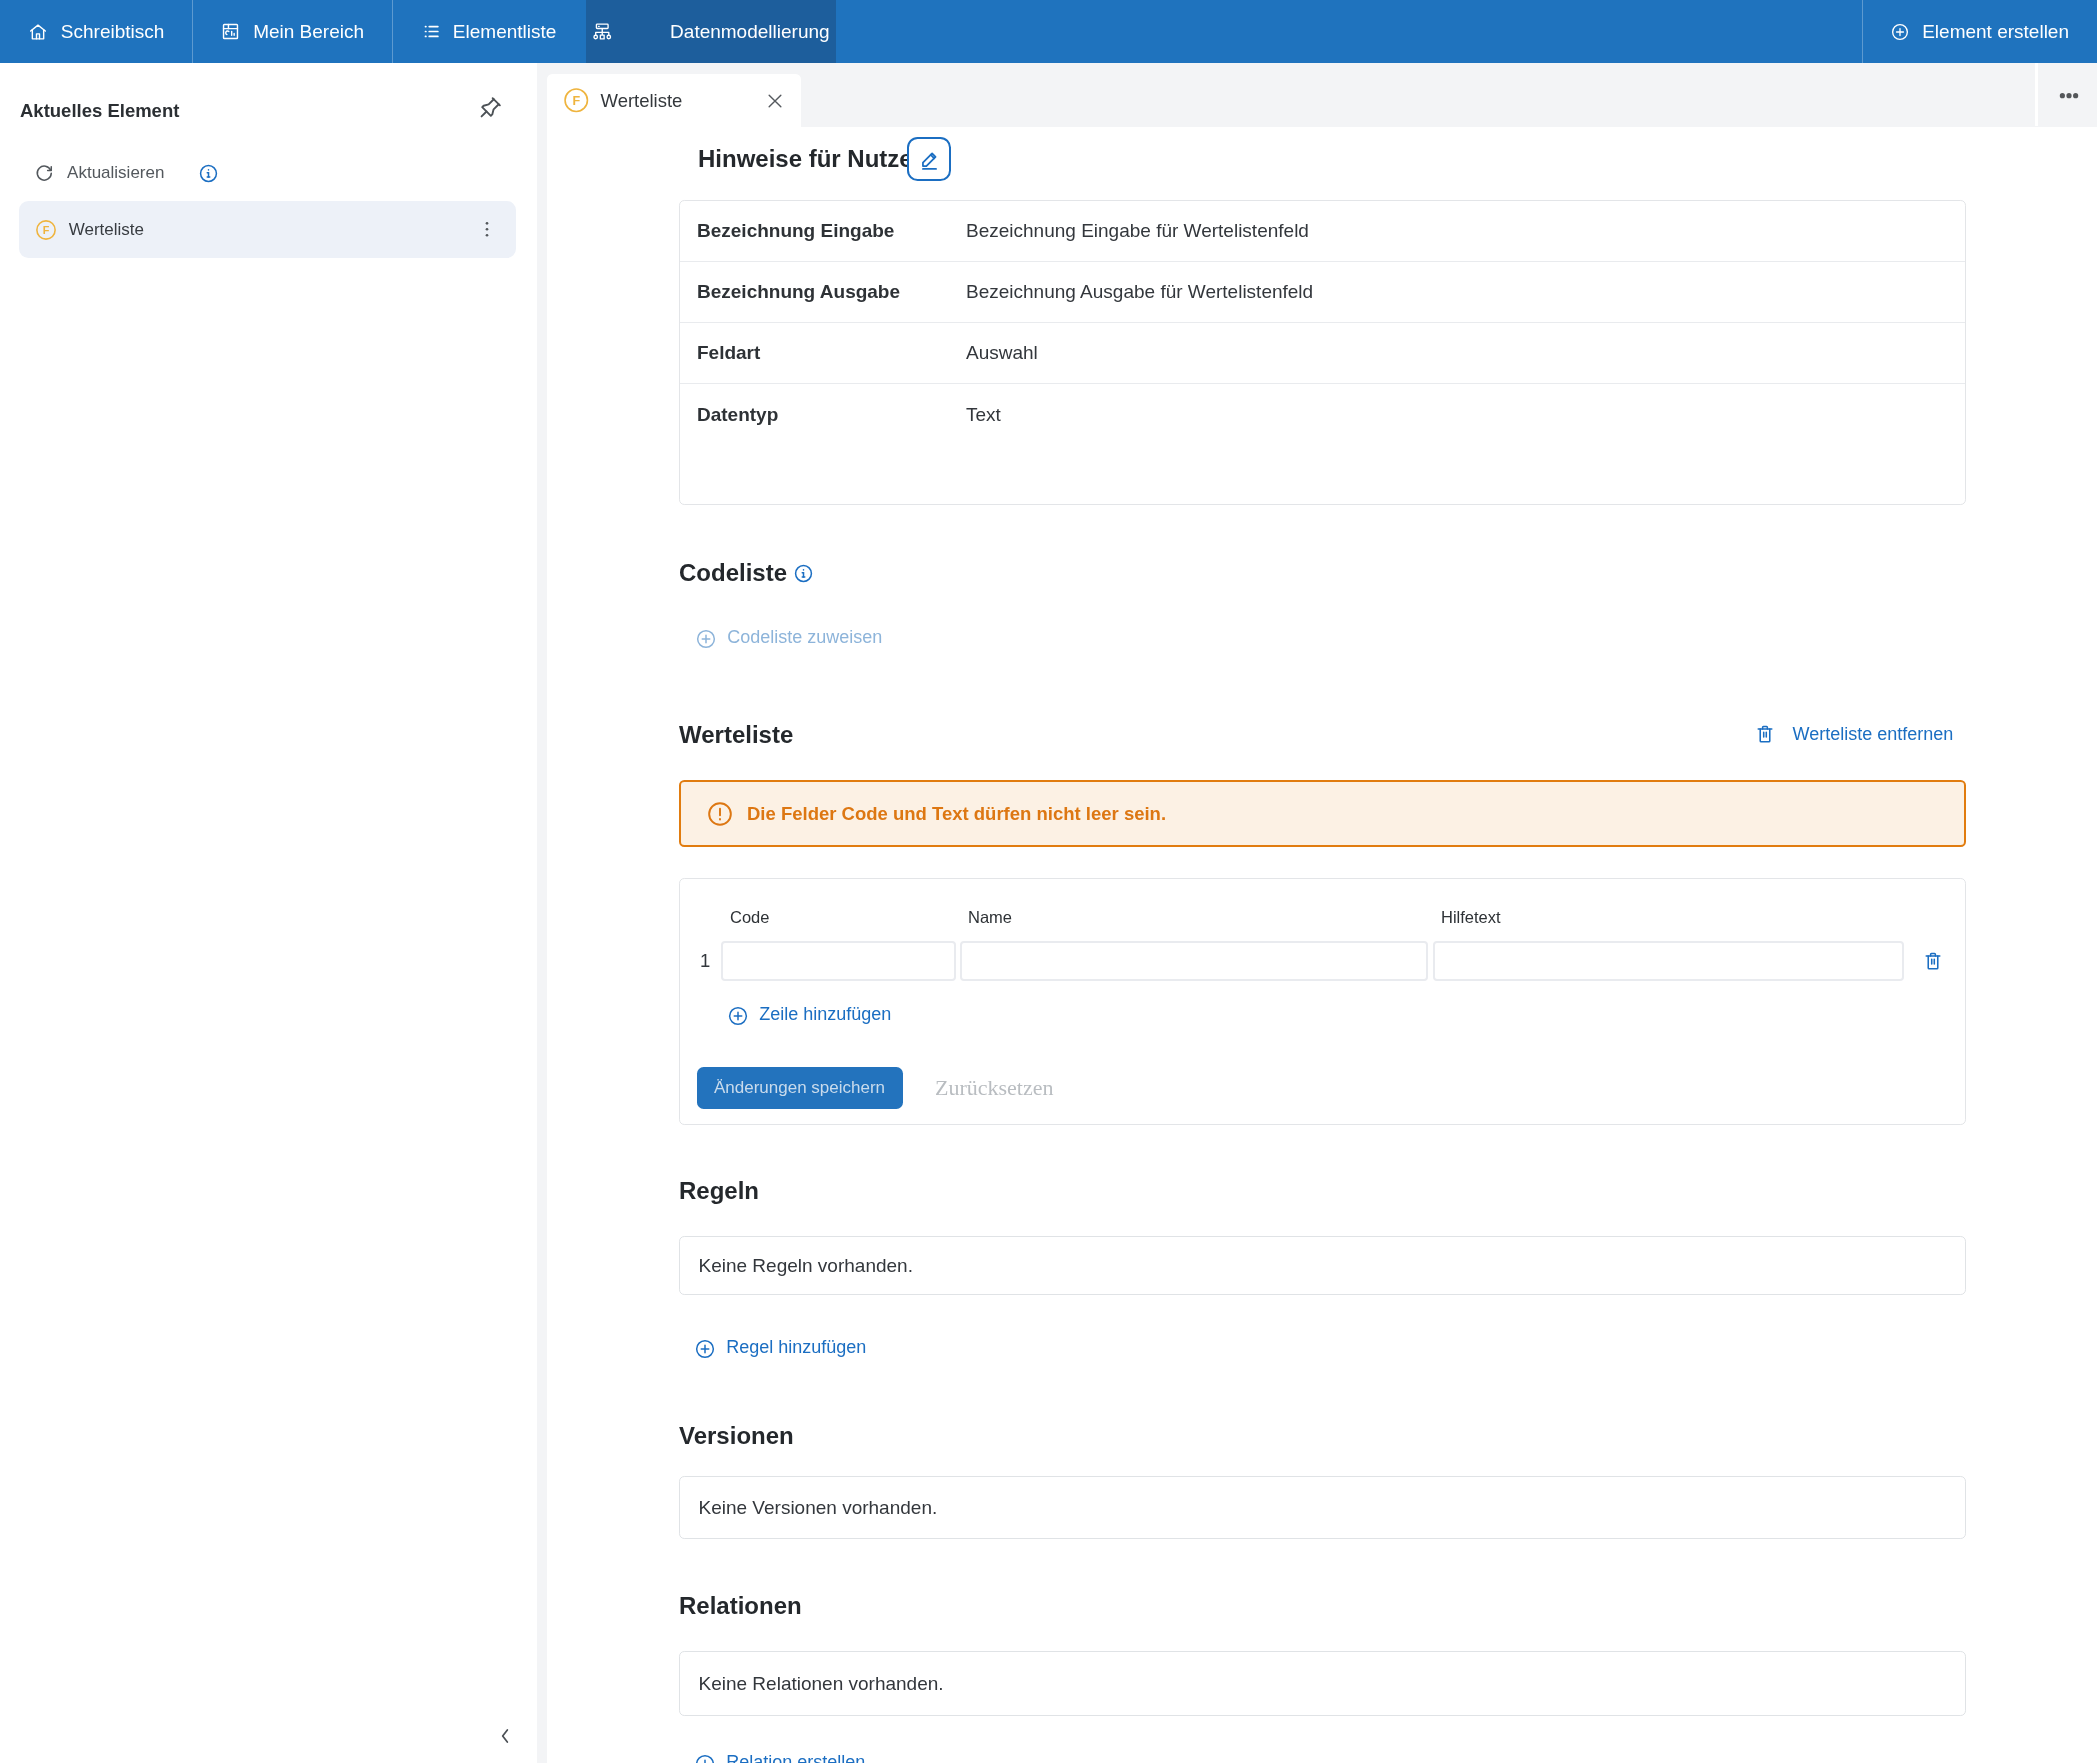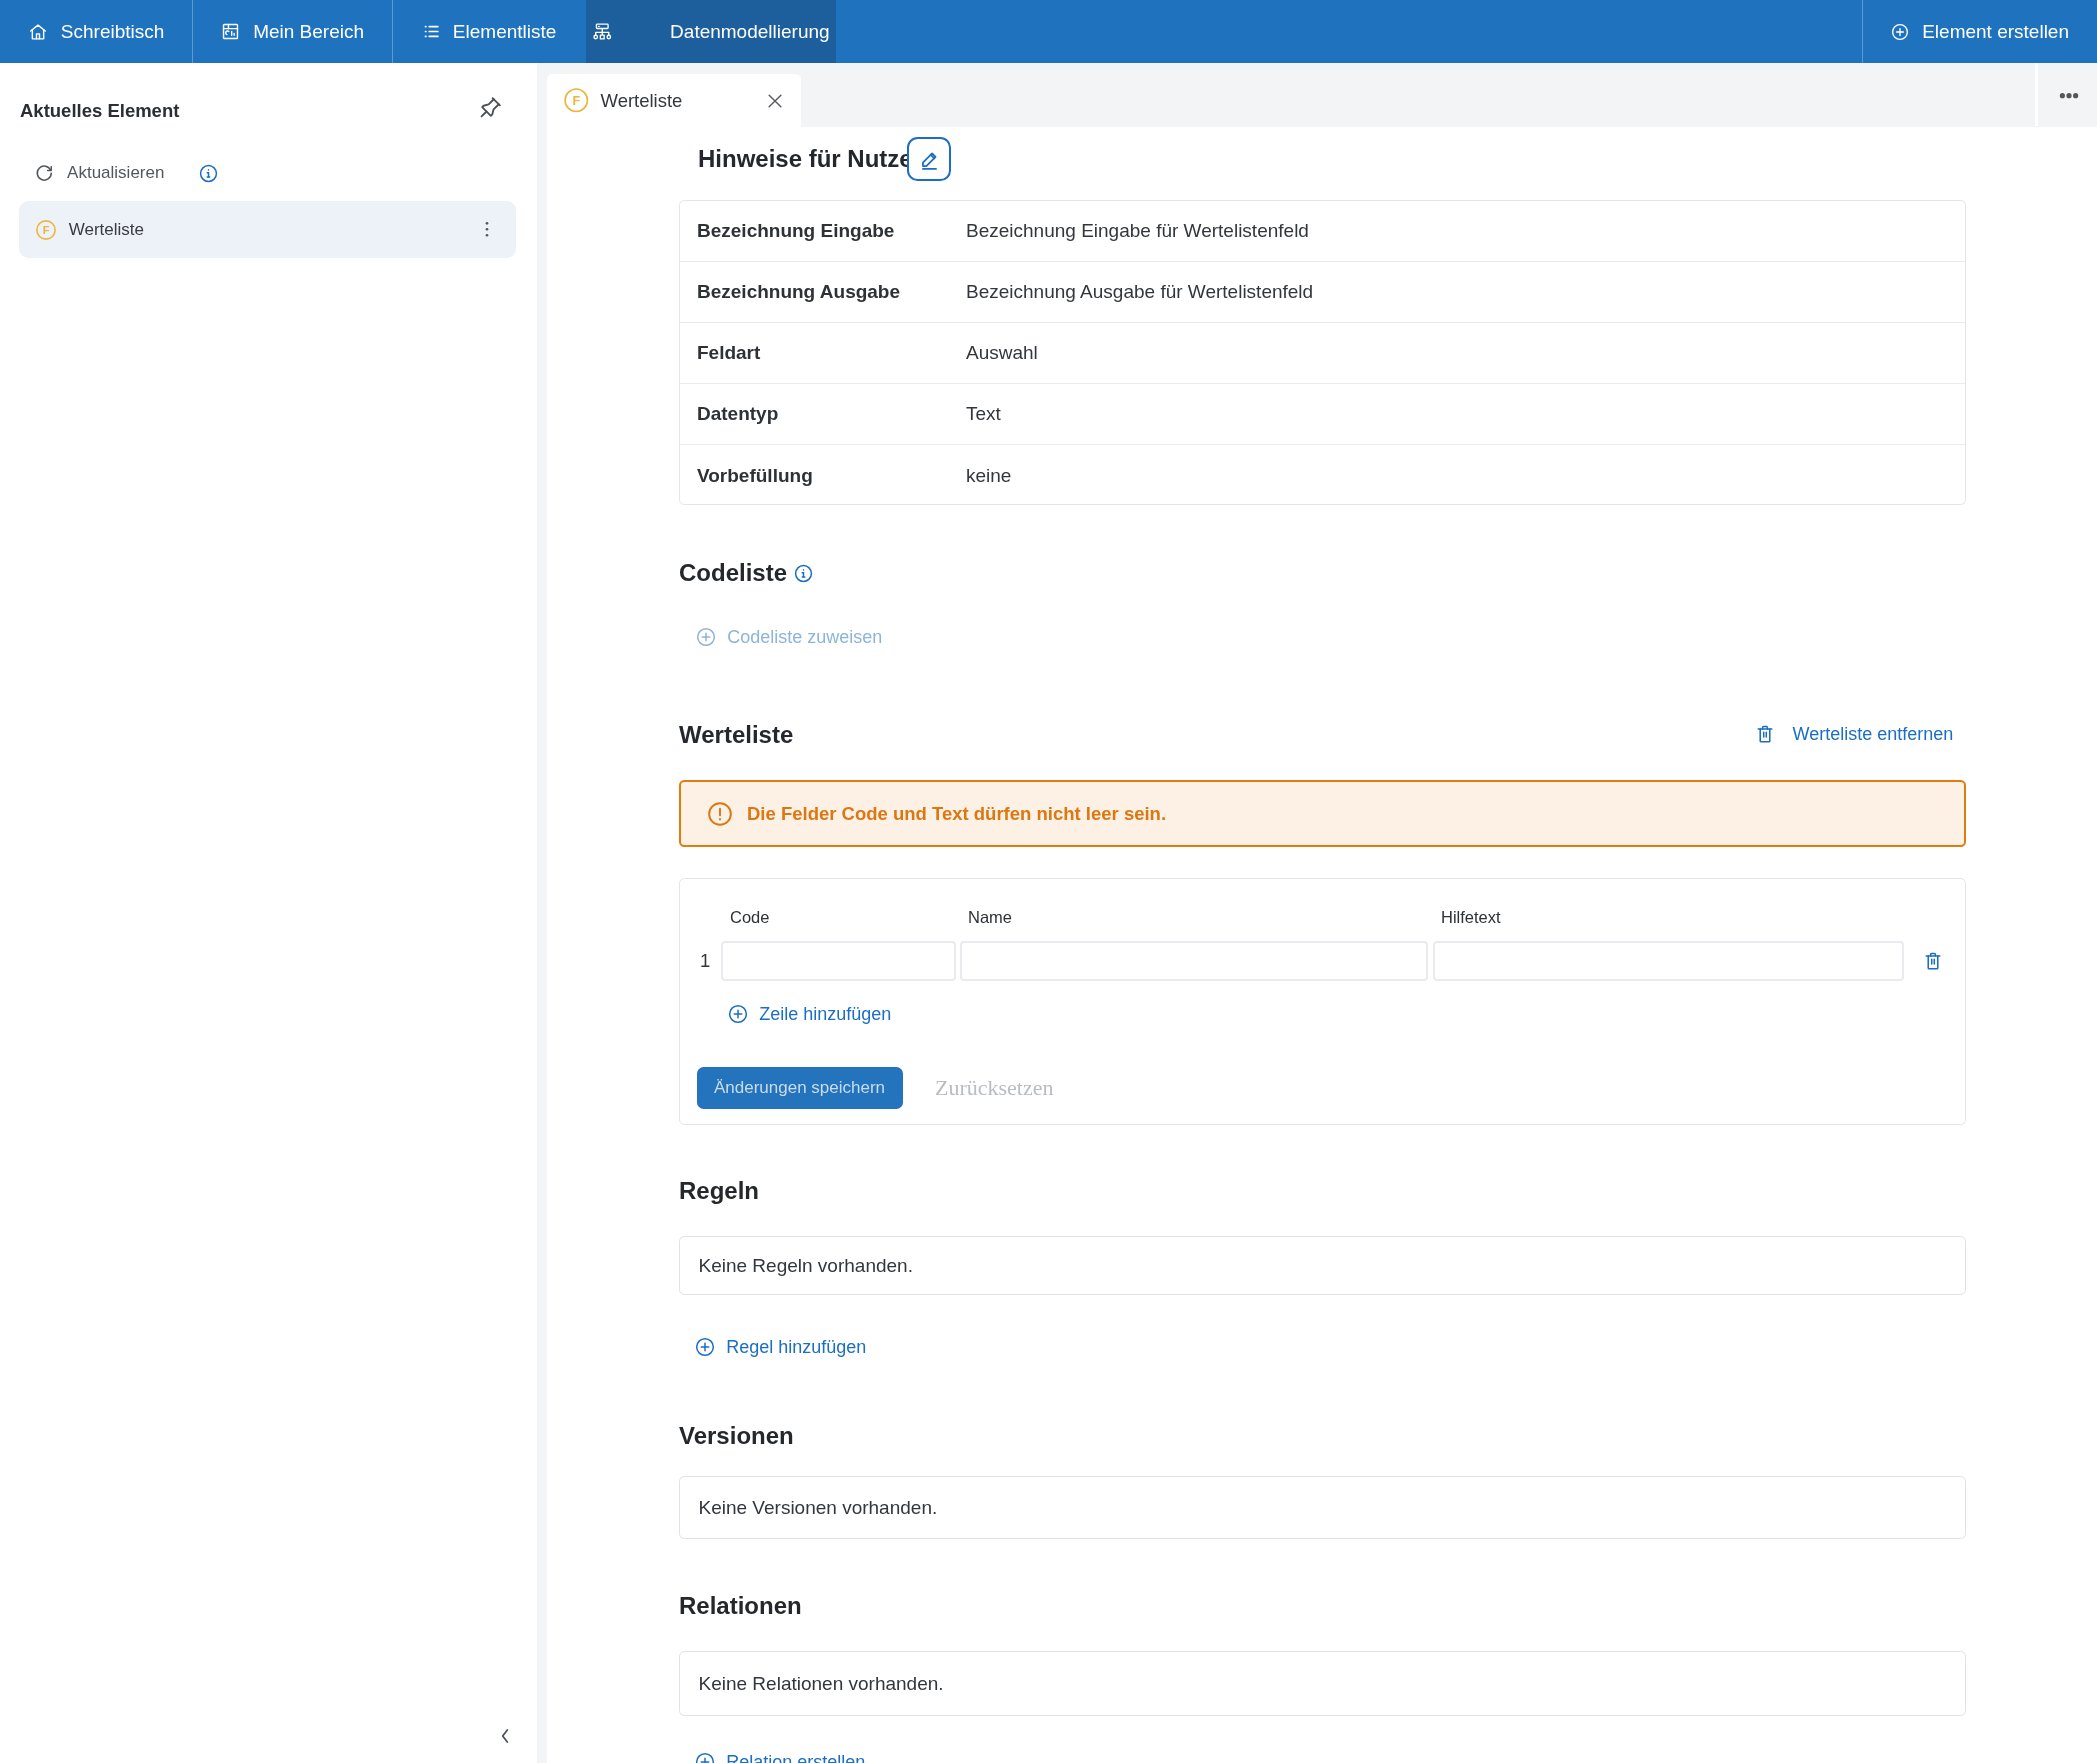--- a/index.html
+++ b/index.html
@@ -44,21 +44,21 @@
 
   .dtable { left:679px; top:200px; width:1287px; height:305px; border:1.3px solid #e3e5e8; border-radius:5.3px; background:#fff; }
   .drow { height:61px; display:flex; align-items:center; border-bottom:1.3px solid #e9ebee; }
   .drow:last-child { border-bottom:none; }
   .drow .k { width:286px; padding-left:17px; font-weight:bold; font-size:19px; color:#2e3236; }
   .drow .v { font-size:19px; color:#33373c; }
 
   .sec-h { left:679px; }
   .inline-info { display:inline-block; vertical-align:-2px; margin-left:6.6px; }
 
-  .linkrow { display:flex; align-items:center; }
+  .linkrow { display:flex; align-items:flex-end; }
   .linkrow svg { margin-right:11.2px; }
   .pale { color:#8db4da; }
 
   .wl-remove { left:1754px; top:723px; display:flex; align-items:center; }
   .wl-remove .t { font-size:18px; color:#1b6ec2; margin-left:16.5px; }
 
   .warnbox { left:679px; top:780px; width:1287px; height:67px; background:#fcf1e4; border:2px solid #e17c0f; border-radius:5.3px; display:flex; align-items:center; }
   .warnbox .t { font-size:18.5px; font-weight:bold; color:#dd7712; margin-left:66px; }
   .warnbox svg { position:absolute; left:26px; }
 
@@ -200,24 +200,20 @@
       <div class="v">Bezeichnung Ausgabe für Wertelistenfeld</div>
     </div>
   <div class="drow">
       <div class="k">Feldart</div>
       <div class="v">Auswahl</div>
     </div>
   <div class="drow">
       <div class="k">Datentyp</div>
       <div class="v">Text</div>
     </div>
-  <div class="drow">
-      <div class="k">Vorbefüllung</div>
-      <div class="v">keine</div>
-    </div>
 </div>
 
 <div class="abs h1 sec-h" style="top:558px">Codeliste<span class="inline-info"><svg width="19" height="19" viewBox="0 0 24 24" fill="none" stroke="#1b6ec2" stroke-width="1.9" stroke-linecap="round">
         <circle cx="12" cy="12" r="10"></circle>
         <path d="M12 11v5.3"></path>
         <path d="M12 7.2v.4"></path>
         <path d="M10.4 11h1.6M10.4 16.3h3.2"></path>
       </svg></span></div>
 
 <div class="abs linkrow" style="left:696px; top:626px">

